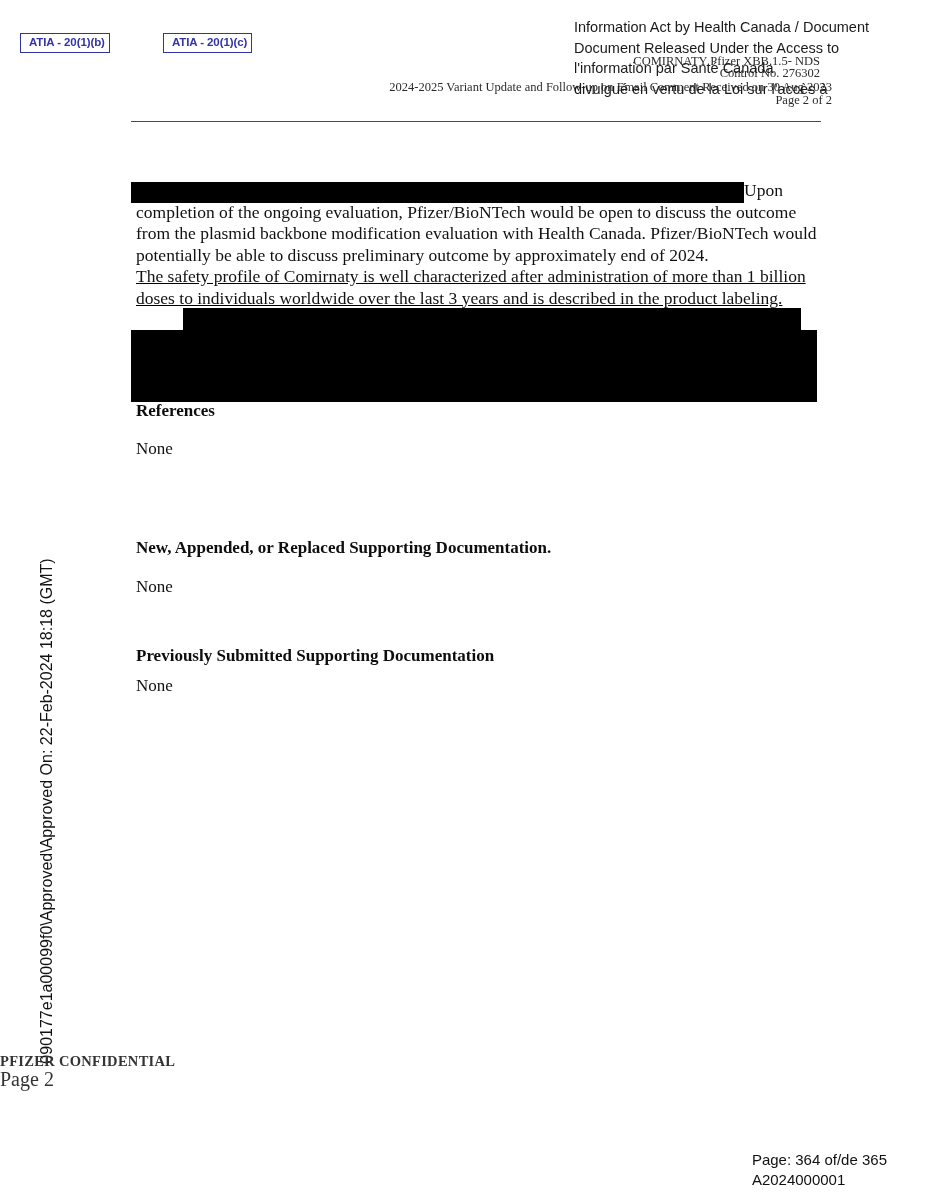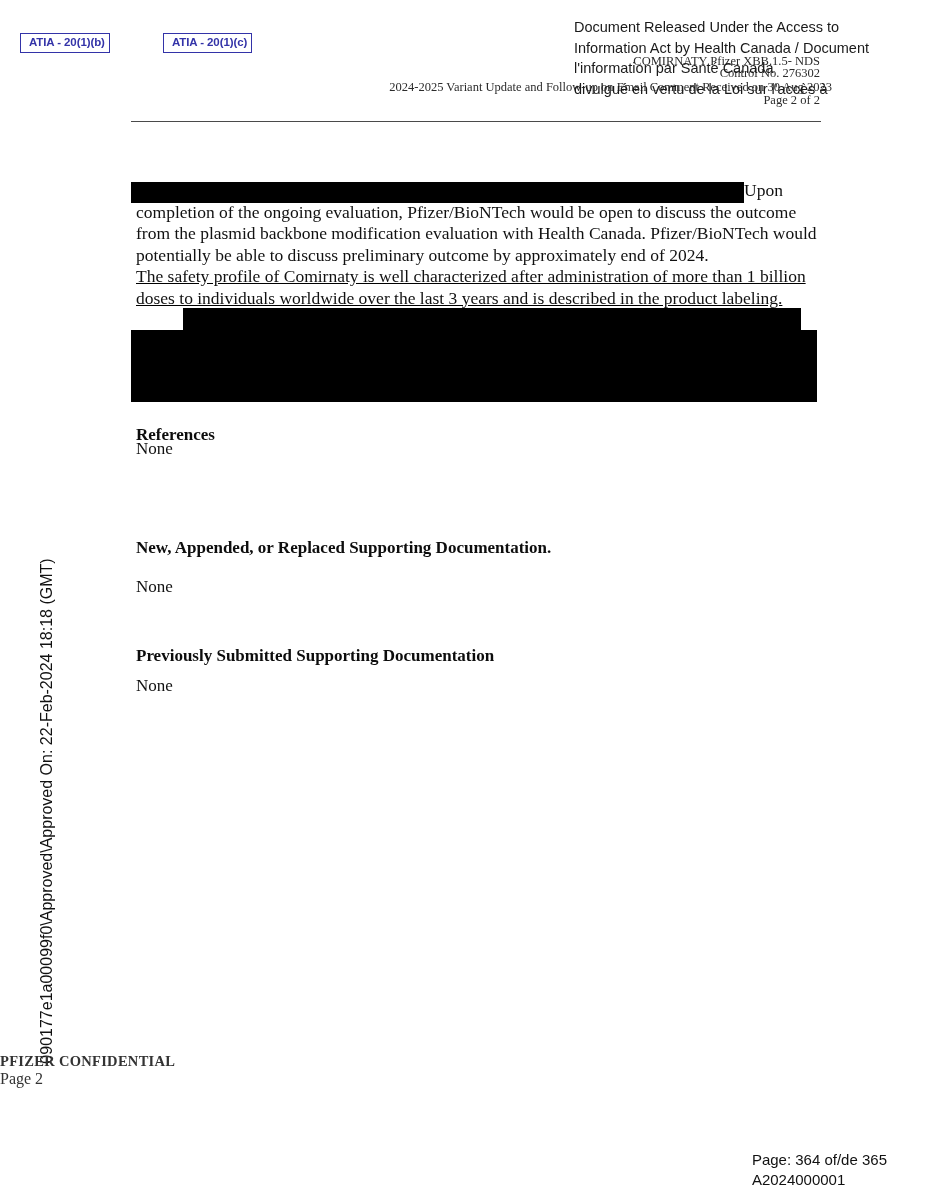--- a/index.html
+++ b/index.html
@@ -61,21 +61,21 @@
     font-size: 12.5px;
   }
   #hdr-subject {
     left: 0; top: 80px;
     width: 820px;
     text-align: right;
     font-size: 12.5px;
     padding-left: 12px;
   }
   #hdr-pageno {
-    left: 0; top: 93px;
+    left: 12px; top: 93px;
     width: 820px;
     text-align: right;
     font-size: 12.5px;
   }
 
   
   #atip-banner {
     position: absolute;
     left: 574px;
     top: 17px;
@@ -169,21 +169,21 @@
     letter-spacing: 0.2px;
   }
   .body-plain {
     font-family: "Liberation Serif", serif;
     font-size: 17px;
     color: #111111;
     margin: 0;
     line-height: 21px;
   }
 
-  #sec-references      { position: absolute; left: 136px; top: 424px; }
+  #sec-references      { position: absolute; left: 136px; top: 400px; }
   #sec-references-val  { position: absolute; left: 136px; top: 438px; }
   #sec-supdoc-title    { position: absolute; left: 136px; top: 507px; }
   #sec-supdoc-sub      { position: absolute; left: 136px; top: 537px; }
   #sec-supdoc-val      { position: absolute; left: 136px; top: 576px; }
   #sec-prev-title      { position: absolute; left: 136px; top: 645px; }
   #sec-prev-val        { position: absolute; left: 136px; top: 675px; }
 
   
   #approval-stamp {
     position: absolute;
@@ -209,21 +209,21 @@
     font-family: "Liberation Serif", serif;
   }
   #footer-confidential {
     font-size: 14.5px;
     font-weight: bold;
     letter-spacing: 0.3px;
     color: #333333;
     line-height: 18px;
   }
   #footer-page {
-    font-size: 16px;
+    font-size: 20px;
     color: #333333;
     line-height: 18px;
     margin-top: 0px;
   }
 
   
   #atip-pagination {
     position: absolute;
     right: 39px;
     top: 1150px;
@@ -245,22 +245,22 @@
 
   <div class="doc-header" id="hdr-product">COMIRNATY Pfizer XBB.1.5- NDS</div>
 
   <div class="doc-header" id="hdr-control">Control No. 276302</div>
 
   <div class="doc-header" id="hdr-subject">2024-2025 Variant Update and Follow-up on Email Comment Received on 30 Aug 2023</div>
 
   <div class="doc-header" id="hdr-pageno">Page 2 of 2</div>
 
   <div id="atip-banner">
+    <div>Information Act by Health Canada / Document</div>
     <div>Document Released Under the Access to</div>
-    <div>Information Act by Health Canada / Document</div>
     <div>l'information par Santé Canada</div>
     <div>divulgué en vertu de la Loi sur l'accès à</div>
   </div>
 
   <div id="header-rule"></div>
 
   <div id="body">
 
     <div id="para1-wrap">
       <div id="redaction-1"></div>

